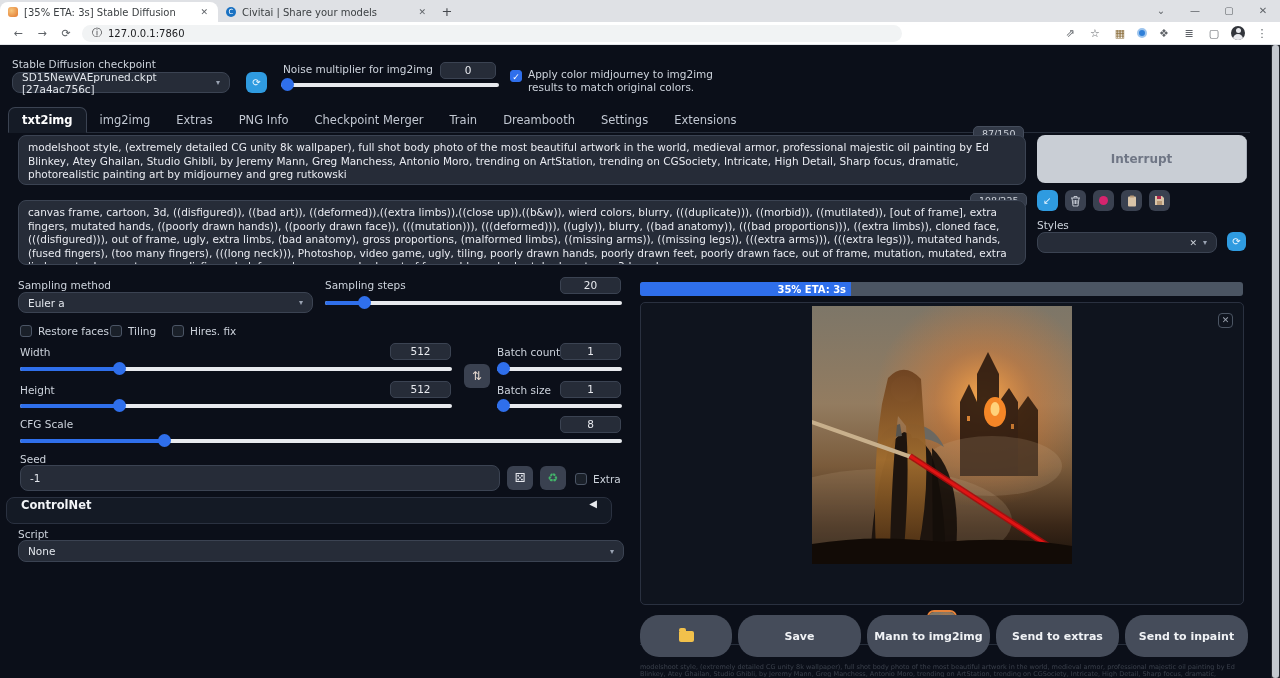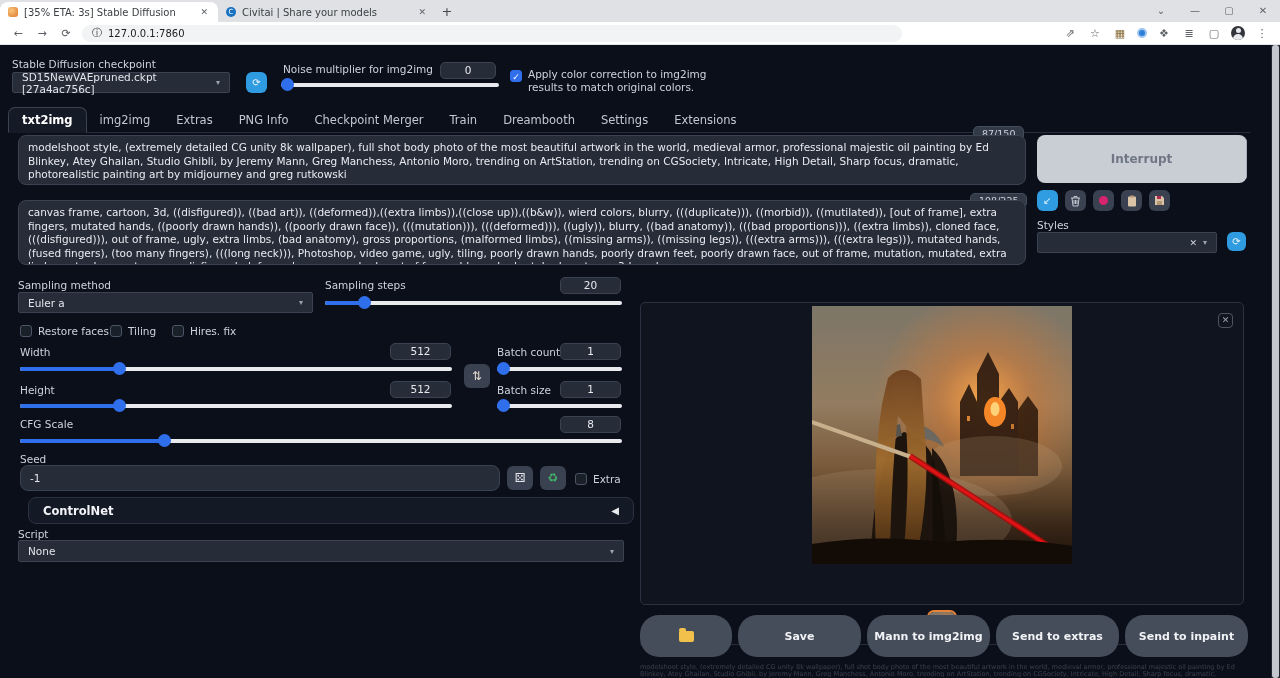--- a/index.html
+++ b/index.html
@@ -23,21 +23,21 @@
   #urlpill{flex:0 1 820px;height:17px;background:#f1f3f4;border-radius:9px;display:flex;align-items:center;gap:6px;padding:0 10px;font-size:10px;color:#202124}
   #toolbar .right{margin-left:auto;display:flex;align-items:center;gap:9px}
   .extdot{width:10px;height:10px;border-radius:50%;background:#2f80d9;border:2px solid #9ec5ee}
   .avatar{width:14px;height:14px;border-radius:50%;background:#32353b;position:relative;overflow:hidden}
   .avatar:before{content:"";position:absolute;top:2px;left:4.5px;width:5px;height:5px;border-radius:50%;background:#e9eaee}
   .avatar:after{content:"";position:absolute;top:8px;left:2px;width:10px;height:7px;border-radius:5px 5px 0 0;background:#e9eaee}
 
   
   #app{position:absolute;top:45px;left:0;width:1280px;height:633px;background:#0b0f19;color:#d7dbe2}
   .lbl{font-size:10.5px;color:#cdd3dc}
-  .select{background:#262c38;border:1px solid #3b4352;border-radius:2px;color:#e2e6ec;font-size:10.5px;display:flex;align-items:center;padding:0 9px;height:21px}
+  .select{background:#262c38;border:1px solid #3b4352;border-radius:8px;color:#e2e6ec;font-size:10.5px;display:flex;align-items:center;padding:0 9px;height:21px}
   .select .caret{margin-left:auto;color:#9aa3b2;font-size:8px}
   .numbox{position:absolute;background:#262c38;border:1px solid #3b4352;border-radius:5px;color:#e8eaef;font-size:10.5px;text-align:center;height:17px;line-height:15px}
   .slider{position:absolute;height:13px}
   .slider .track{position:absolute;left:0;right:0;top:5px;height:4px;background:#e8eaee;border-radius:3px}
   .slider .fill{position:absolute;left:0;top:5px;height:4px;background:#2f6feb;border-radius:3px;width:calc(var(--p)*1%)}
   .slider .handle{position:absolute;top:0;width:13px;height:13px;border-radius:50%;background:#2f6feb;left:clamp(0px,calc(var(--p)*1% - 6px),calc(100% - 13px))}
   .ta{position:absolute;background:#262c38;border:1px solid #3b4352;border-radius:8px;color:#e9ebf1;font-size:10.5px;line-height:13.5px;padding:5px 9px;overflow:hidden}
   .chip{position:absolute;background:#323947;border:1px solid #454d5c;border-radius:5px;font-size:9.5px;color:#ced3db;padding:1px 8px}
   .cb{width:12px;height:12px;border:1px solid #4b5565;border-radius:3px;background:#1a2029;display:inline-block;flex:0 0 auto}
   .cb.checked{background:#2f6feb;border-color:#2f6feb;color:#fff;font-size:9px;line-height:12px;text-align:center}
@@ -66,21 +66,21 @@
   #progress{position:absolute;left:640px;top:237px;width:603px;height:14px;background:#4b5563;border-radius:3px;overflow:hidden}
   #progress .pfill{height:100%;background:#2f6feb;width:calc(var(--p)*1%);display:flex;align-items:center;justify-content:flex-end}
   #progress .plabel{font-size:10px;font-weight:700;color:#fff;padding-right:5px;white-space:nowrap}
 
   #outbtns{position:absolute;left:640px;top:570px;width:608px;display:flex;gap:6px}
   #geninfo{position:absolute;left:640px;top:619px;width:604px;height:13px;overflow:hidden;font-size:6.5px;line-height:7px;color:rgba(175,186,202,0.28)}
 
   .folder{width:15px;height:11px;background:#f2c14b;border-radius:1px 2px 2px 2px;position:relative}
   .folder:before{content:"";position:absolute;top:-3px;left:0;width:7px;height:3px;background:#f2c14b;border-radius:2px 2px 0 0}
 
-  #controlnet{position:absolute;left:28px;top:452px;width:606px;height:27px;background:#141a25;border:1px solid #2a3140;border-radius:8px;display:flex;align-items:center;padding:0 14px}
+  #controlnet{position:absolute;left:6px;top:452px;width:606px;height:27px;background:#141a25;border:1px solid #2a3140;border-radius:8px;display:flex;align-items:flex-start;padding:0 14px}
   #controlnet .cn-title{font-size:11.5px;font-weight:700;color:#f2f4f7}
   #controlnet .arr{margin-left:auto;color:#e8eaee;font-size:10px}
 
   .ckrow{display:flex;align-items:center;gap:6px;position:absolute}
   .ckrow .cl{font-size:10.5px;color:#ccd2db}
 </style>
 </head>
 <body>
 
 <svg width="0" height="0" style="position:absolute">
@@ -183,21 +183,21 @@
     <div class="numbox" style="left:440px;top:17px;width:56px">0</div>
     <div class="slider" style="left: 281px; top: 33px; width: 218px; --p: 0;">
       <div class="track"></div>
         <div class="fill"></div>
         <div class="handle"></div>
     </div>
 
     <div class="ckrow" style="left:510px;top:25px">
       <span class="cb checked">✓</span>
     </div>
-    <div class="lbl" style="position:absolute;left:528px;top:23px;width:196px;line-height:13px">Apply color correction to img2img results to match original colors.</div>
+    <div class="lbl" style="position:absolute;left:528px;top:23px;width:196px;line-height:13px">Apply color midjourney to img2img results to match original colors.</div>
 
     <div id="navtabs">
       <span class="navtab active">txt2img</span>
       <span class="navtab">img2img</span>
       <span class="navtab">Extras</span>
       <span class="navtab">PNG Info</span>
       <span class="navtab">Checkpoint Merger</span>
       <span class="navtab">Train</span>
       <span class="navtab">Dreambooth</span>
       <span class="navtab">Settings</span>
@@ -339,20 +339,25 @@
       <span class="cn-title">ControlNet</span>
       <span class="arr">◀</span>
     </div>
 
     <div class="lbl" style="position:absolute;left:18px;top:483px">Script</div>
     <div class="select" style="position:absolute;left:18px;top:495px;width:606px;height:22px">
       <span>None</span>
       <span class="caret">▾</span>
     </div>
 
+    <div id="progress" style="--p: 35;">
+      <div class="pfill">
+          <span class="plabel">35% ETA: 3s</span>
+        </div>
+    </div>
 
     <div id="gallery">
       <div class="imgwrap">
         <svg width="260" height="258">
             <use href="#genimg"></use>
           </svg>
       </div>
       <div class="close">✕</div>
     </div>
     <div id="thumbbar">

